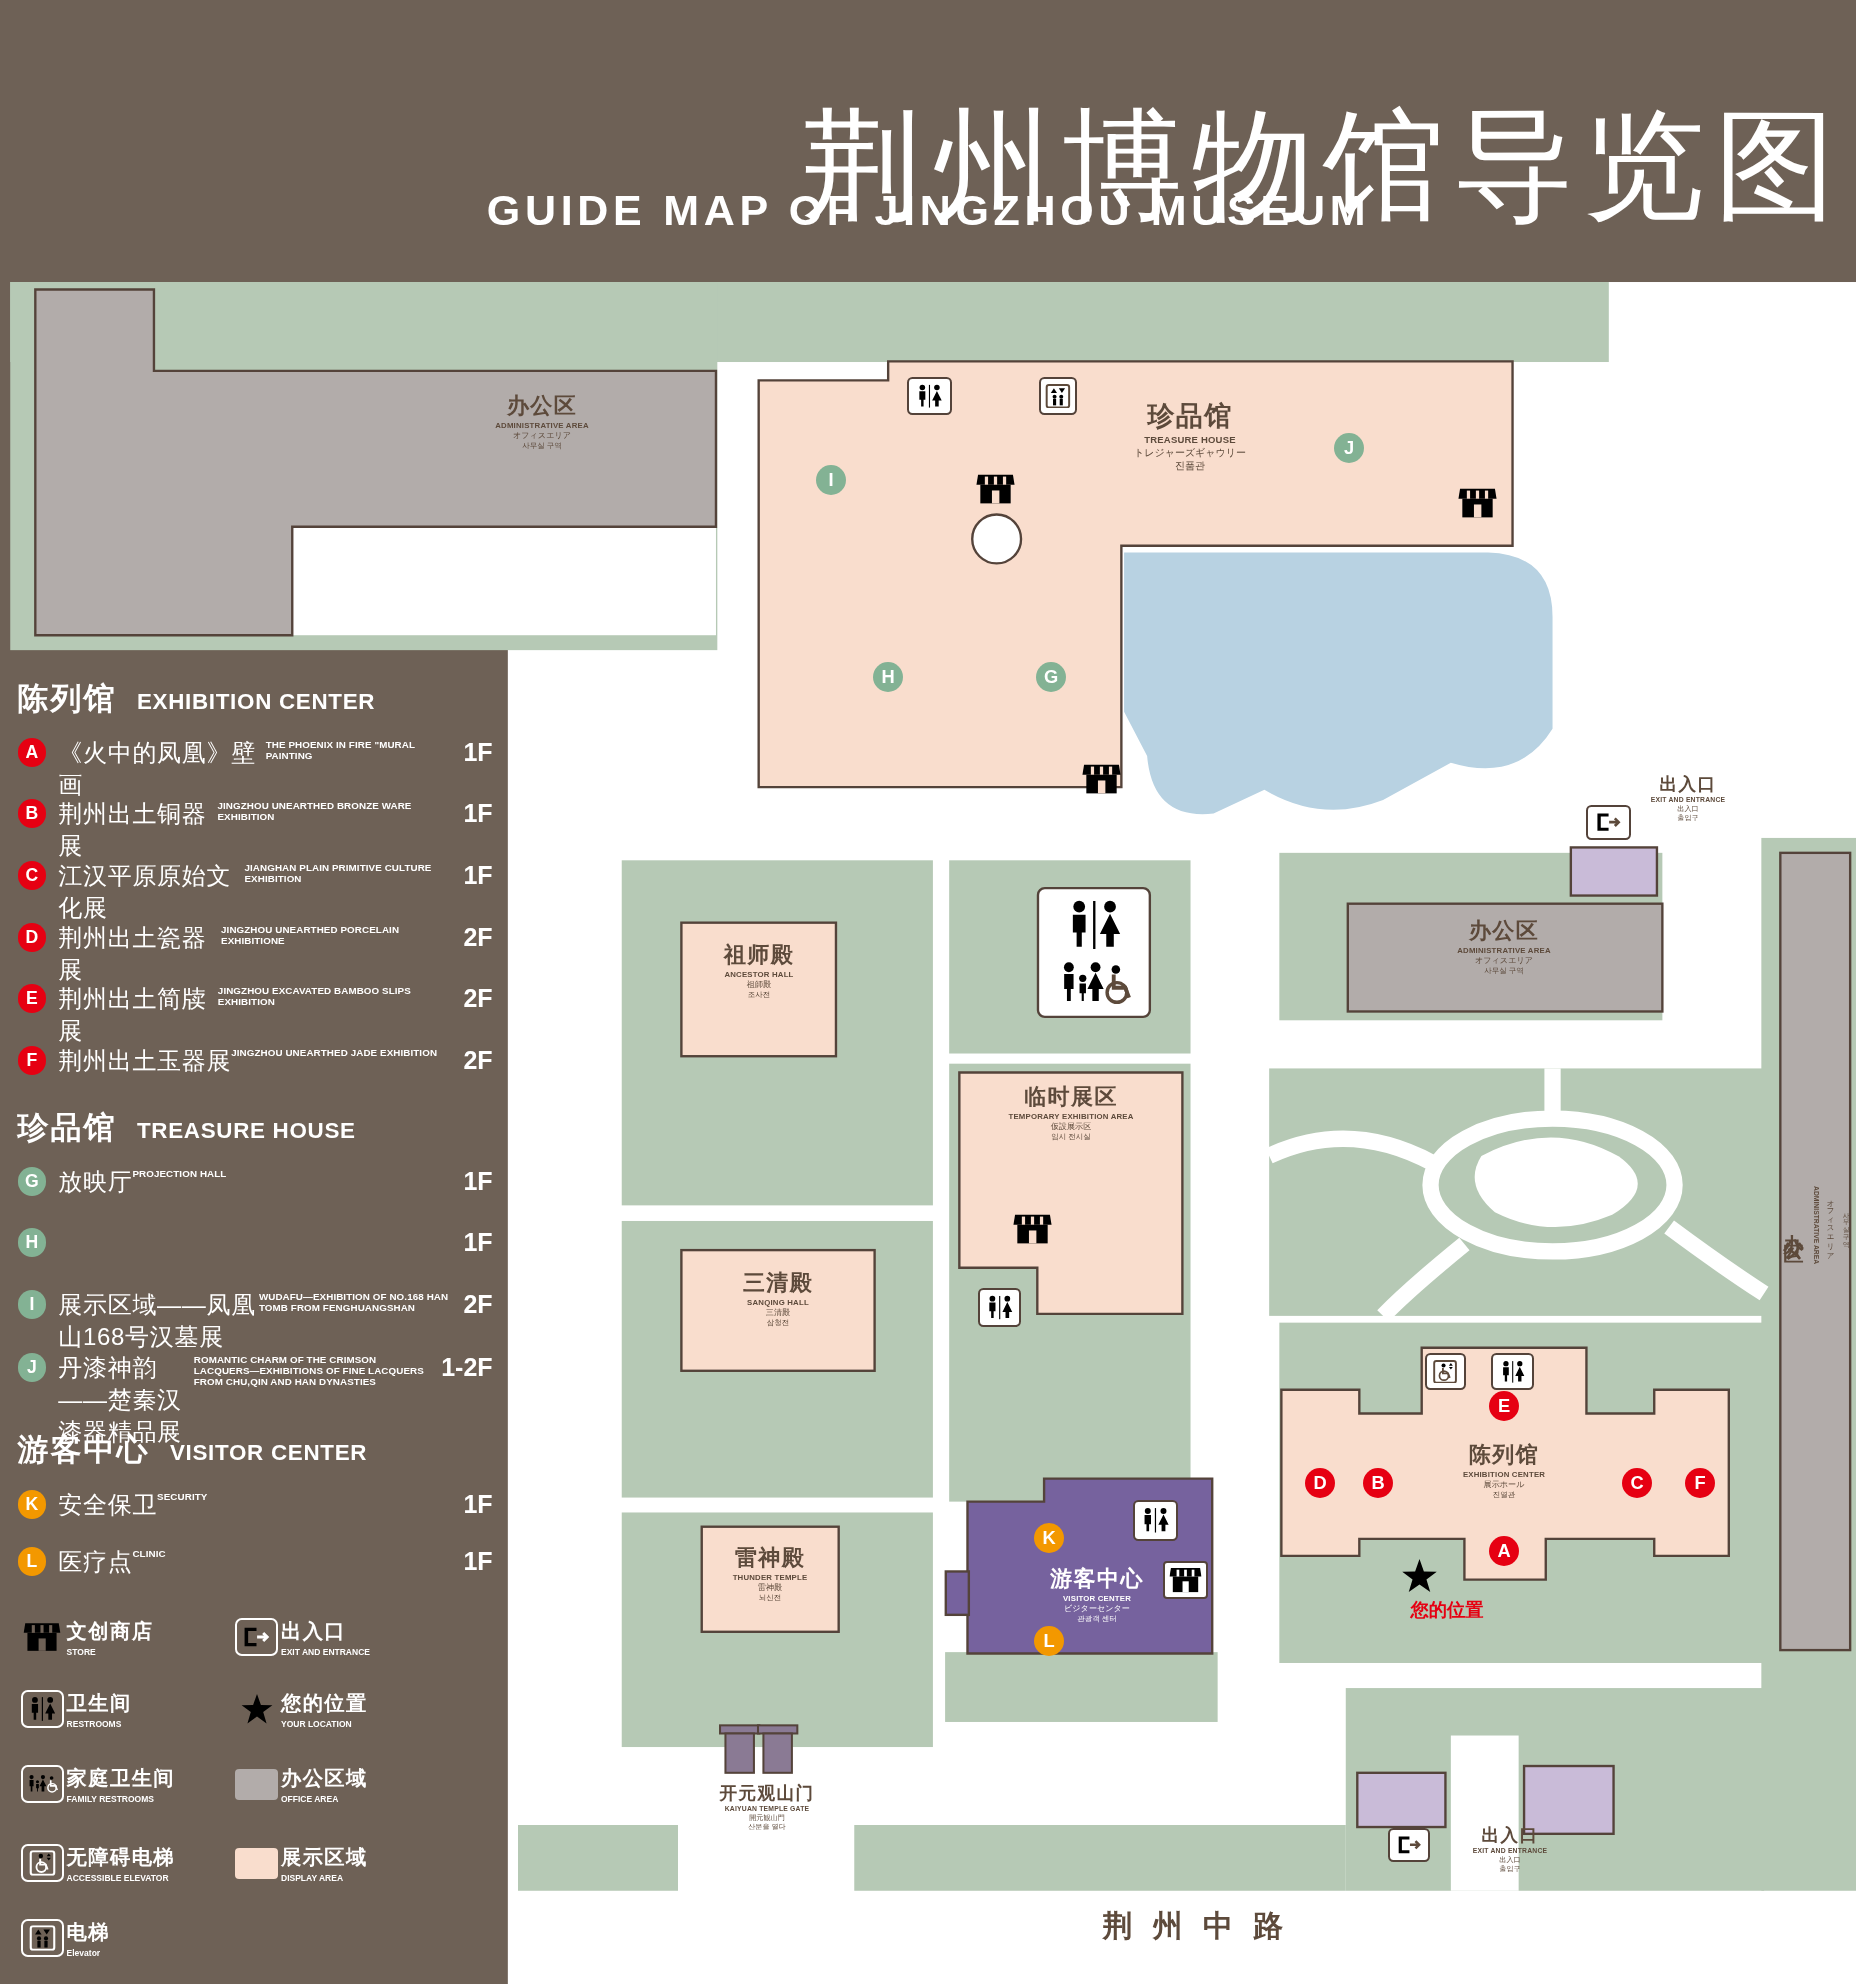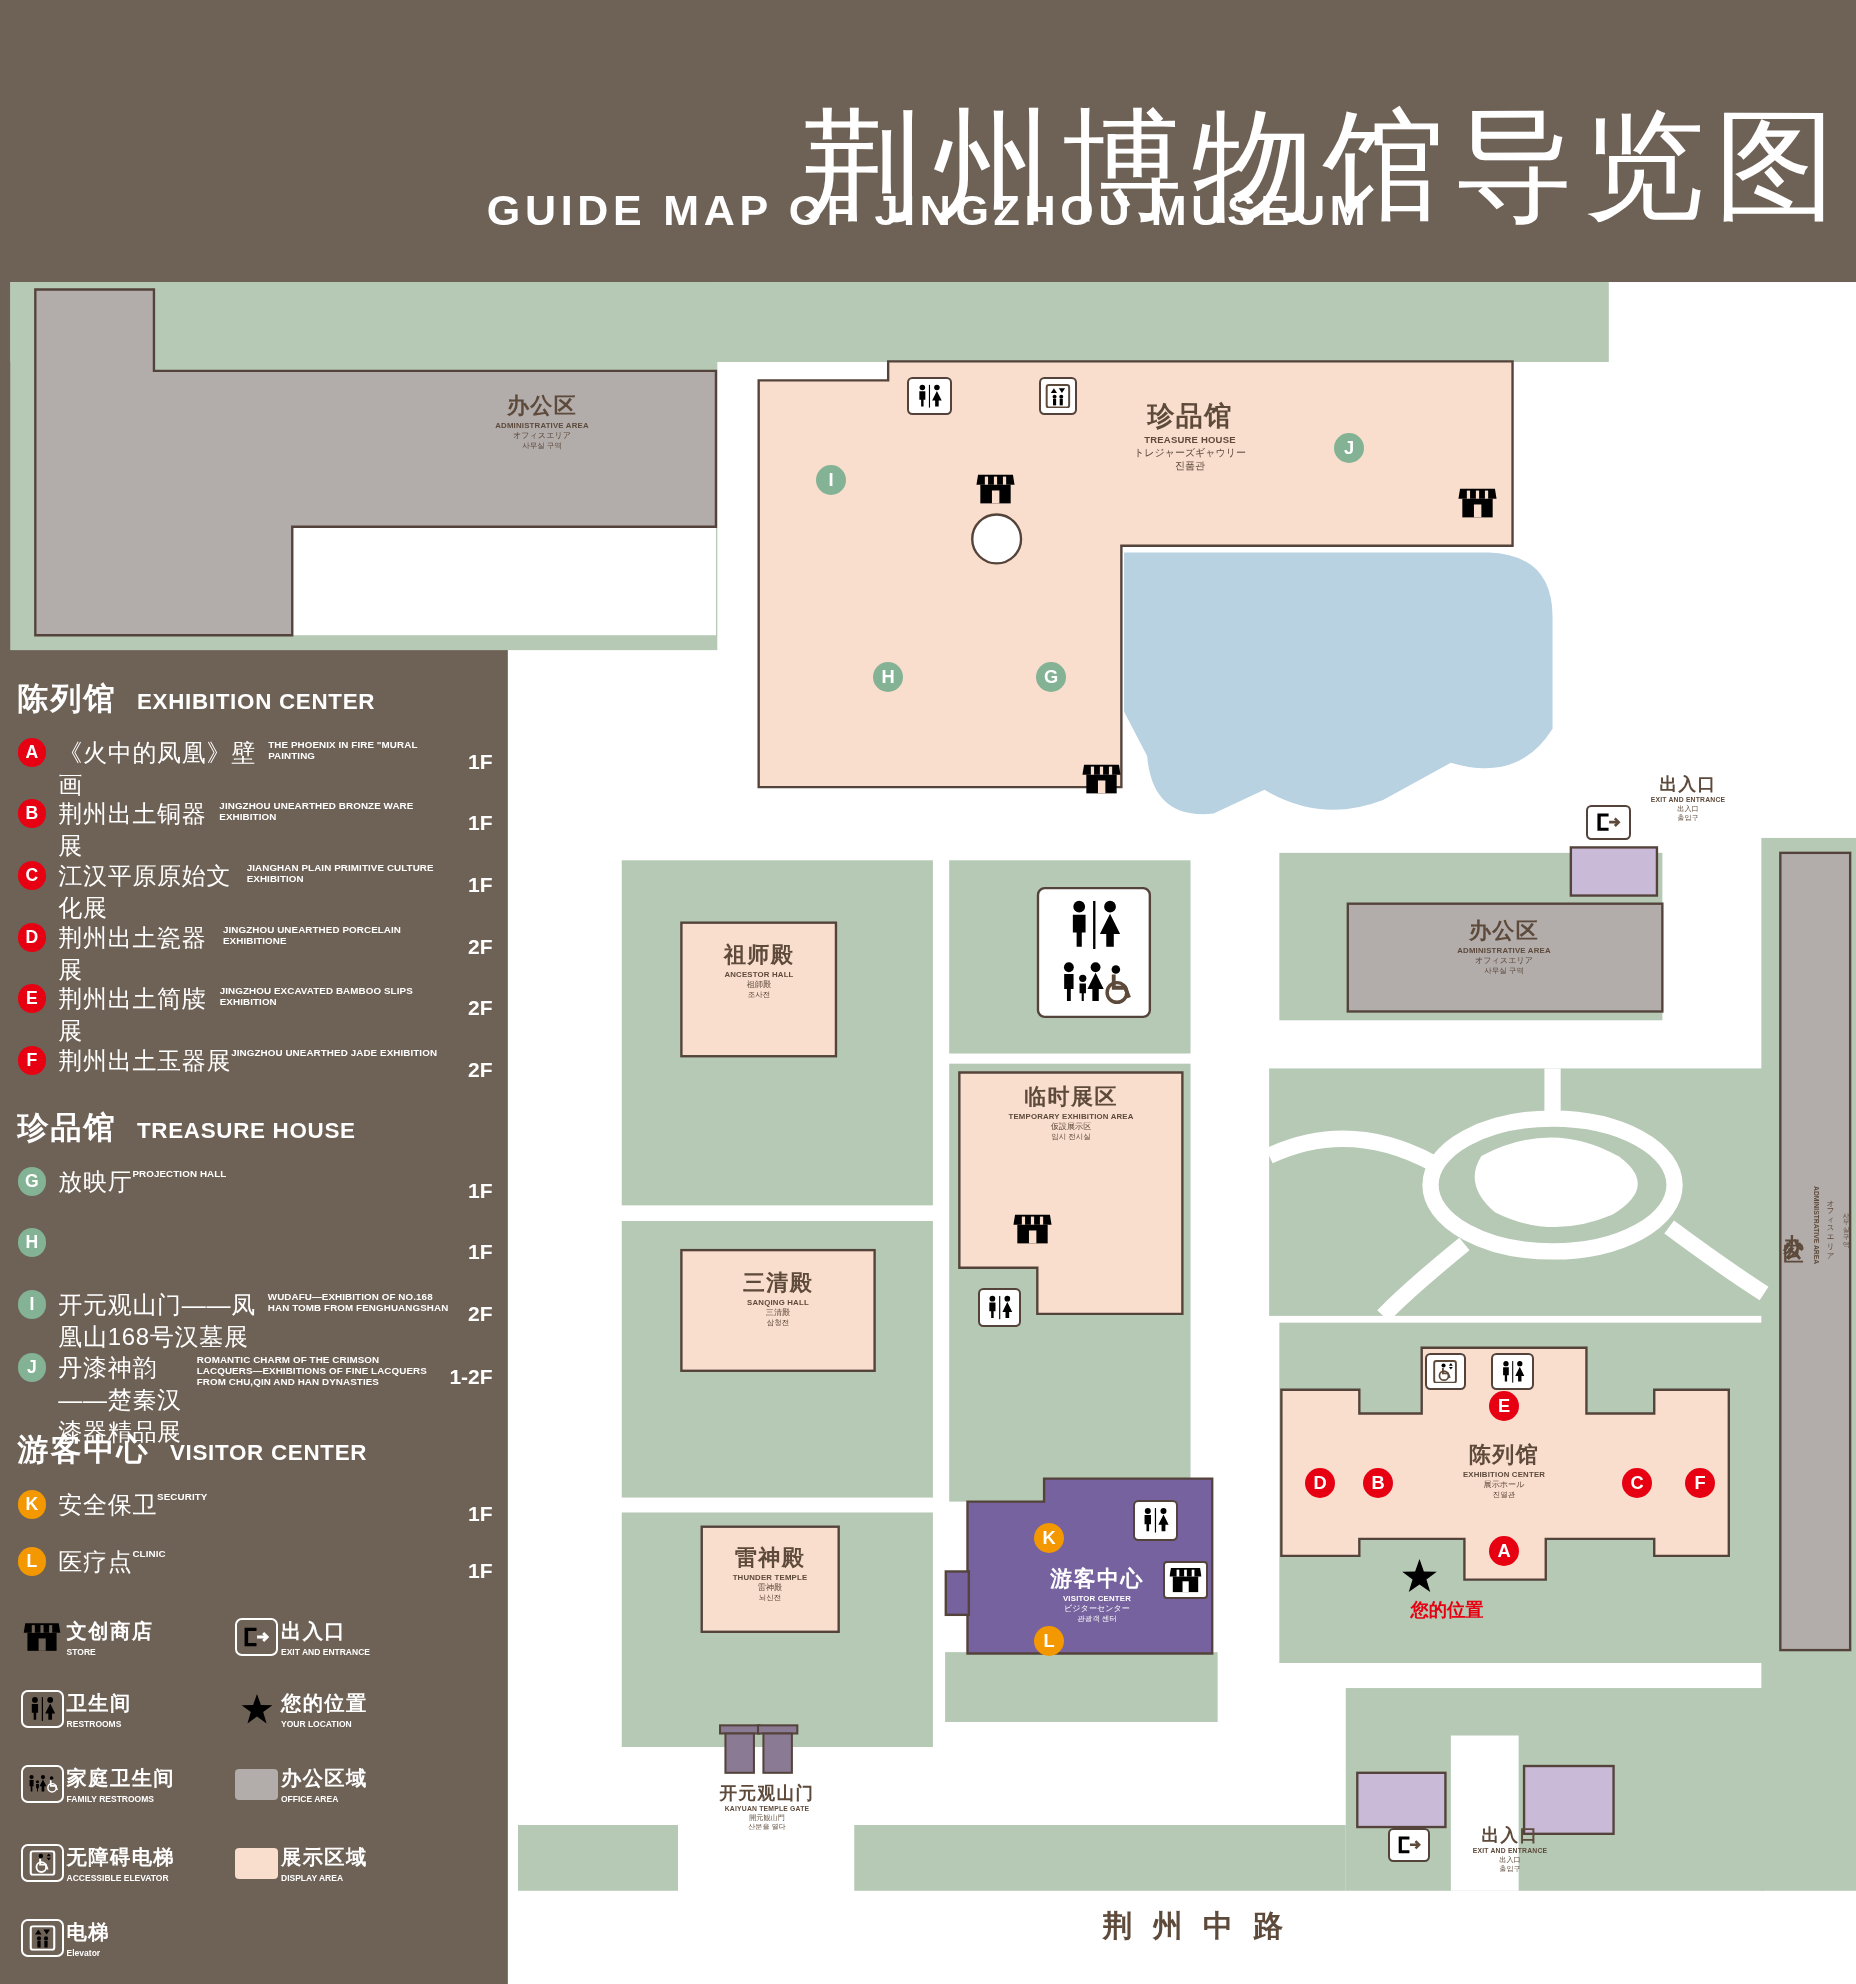--- a/index.html
+++ b/index.html
@@ -76,21 +76,21 @@
   .sec-en{font-size:22.4px;font-weight:800;letter-spacing:0.7px}
   .li{position:absolute;left:17.6px;width:475px;display:flex;gap:12.2px;color:#fff}
   .mk{flex:0 0 auto;width:28.5px;height:28.5px;border-radius:50%;display:flex;align-items:center;justify-content:center;
       color:#fff;font-weight:800;font-size:17.6px;margin-top:1.4px}
   .mk.red{background:var(--red)}
   .mk.green{background:var(--mgreen)}
   .mk.orange{background:var(--orange)}
   .li-text{flex:1;display:flex;flex-direction:row}
   .li-zh{font-size:24px;letter-spacing:0.7px}
   .li-en{font-size:9.8px;font-weight:700;letter-spacing:0.1px;margin-top:2px;max-width:380px}
-  .li-floor{margin-left:auto;font-size:21px;font-weight:700;margin-top:13px}
+  .li-floor{margin-left:auto;font-size:25px;font-weight:700;margin-top:1px}
   .lrow{position:absolute;display:flex;align-items:center;color:#fff}
   .lico{flex:0 0 auto;width:49px;height:39px;display:flex;align-items:center;justify-content:center;color:#fff}
   .lbox{width:43px;height:38px;border:2.7px solid #fff;border-radius:6.8px;display:flex;align-items:center;justify-content:center}
   .lbox svg{width:31px;height:26px}
   .lico > svg{width:38px;height:31px}
   .lr-text{display:flex;flex-direction:column}
   .lr-zh{font-size:20.3px;font-weight:800;letter-spacing:1.4px}
   .lr-en{font-size:8.5px;font-weight:700;margin-top:2px}
   .swatch{width:43px;height:31px;border-radius:4.1px}
   .swatch.office{background:var(--gray)}
@@ -459,21 +459,21 @@
       </span>
     <span class="li-floor">1F</span>
   </div>
   <div class="li" style="top:1227px">
     <span class="mk green">H</span>
     <span class="li-floor">1F</span>
   </div>
   <div class="li" style="top:1289px">
     <span class="mk green">I</span>
     <span class="li-text">
-        <span class="li-zh">开元观山门——凤凰山168号汉墓展</span>
+        <span class="li-zh">展示区域——凤凰山168号汉墓展</span>
         <span class="li-en">WUDAFU—EXHIBITION OF NO.168 HAN TOMB FROM FENGHUANGSHAN</span>
       </span>
     <span class="li-floor">2F</span>
   </div>
   <div class="li" style="top:1352px">
     <span class="mk green">J</span>
     <span class="li-text">
         <span class="li-zh">丹漆神韵——楚秦汉漆器精品展</span>
         <span class="li-en">ROMANTIC CHARM OF THE CRIMSON LACQUERS—EXHIBITIONS OF FINE LACQUERS FROM CHU,QIN AND HAN DYNASTIES</span>
       </span>

